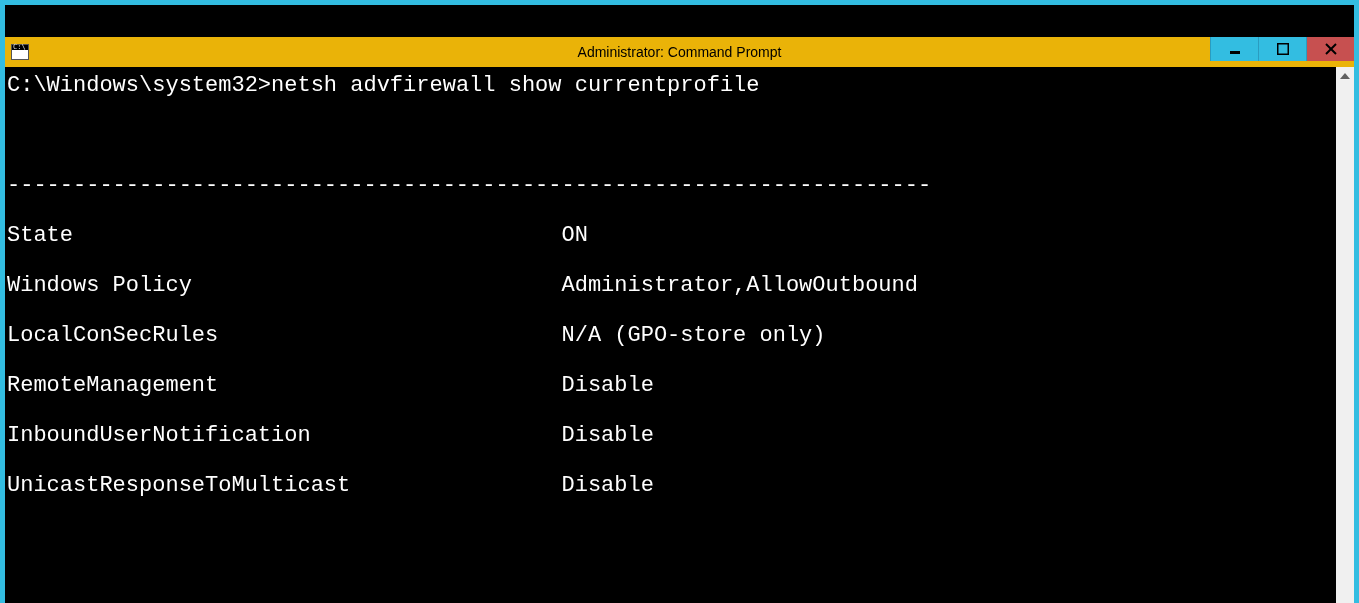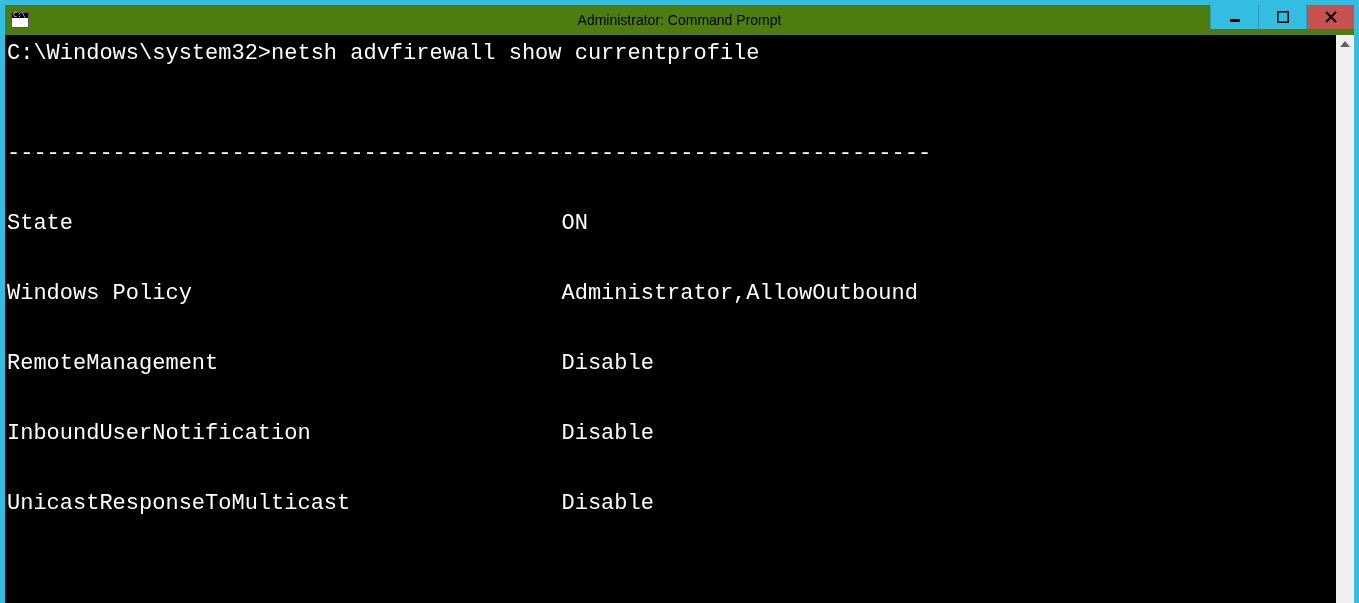--- a/index.html
+++ b/index.html
@@ -15,25 +15,26 @@
     width: 1359px;
     height: 603px;
     background: #000;
     border: 5px solid #33bde1;
     box-sizing: border-box;
     display: flex;
     flex-direction: column;
   }
   .titlebar {
     height: 30px;
-    background: #4d7c0f;
+    background: #eab308;
     display: flex;
     align-items: center;
     position: relative;
     flex-shrink: 0;
+    margin-top: 32px;
   }
   .titlebar .sys-icon {
     width: 18px;
     height: 16px;
     margin-left: 6px;
     background: #fff;
     border: 1px solid #555;
     position: relative;
     box-sizing: border-box;
   }
@@ -117,21 +118,21 @@
     justify-content: center;
     color: #606060;
     font-size: 10px;
   }
   .scrollbar .track {
     flex: 1;
     background: #f0f0f0;
     position: relative;
   }
   .row { display: block; }
-  .lbl { display: inline-block; width: 42ch; margin-top: 20px; }
+  .lbl { display: inline-block; width: 42ch; }
 </style>
 </head>
 <body>
 
 <div class="window">
   <div class="titlebar">
     <div class="sys-icon"></div>
     <div class="title">Administrator: Command Prompt</div>
     <div class="win-controls">
       <div class="btn min">
@@ -151,20 +152,21 @@
           </svg>
       </div>
     </div>
   </div>
   <div class="client-area">
     <div class="console"><span class="row"><span>C:\Windows\system32&gt;</span><span>netsh advfirewall show currentprofile</span></span>
 <span class="row"> </span>
 <span class="row">----------------------------------------------------------------------</span>
 <span class="row"><span class="lbl">State</span><span>ON</span></span>
 <span class="row"><span class="lbl">Windows Policy</span><span>Administrator,AllowOutbound</span></span>
+<span class="row"><span class="lbl">LocalConSecRules</span><span>N/A (GPO-store only)</span></span>
 <span class="row"><span class="lbl">RemoteManagement</span><span>Disable</span></span>
 <span class="row"><span class="lbl">InboundUserNotification</span><span>Disable</span></span>
 <span class="row"><span class="lbl">UnicastResponseToMulticast</span><span>Disable</span></span>
 <span class="row"> </span>
 
 
 
 
 
 

